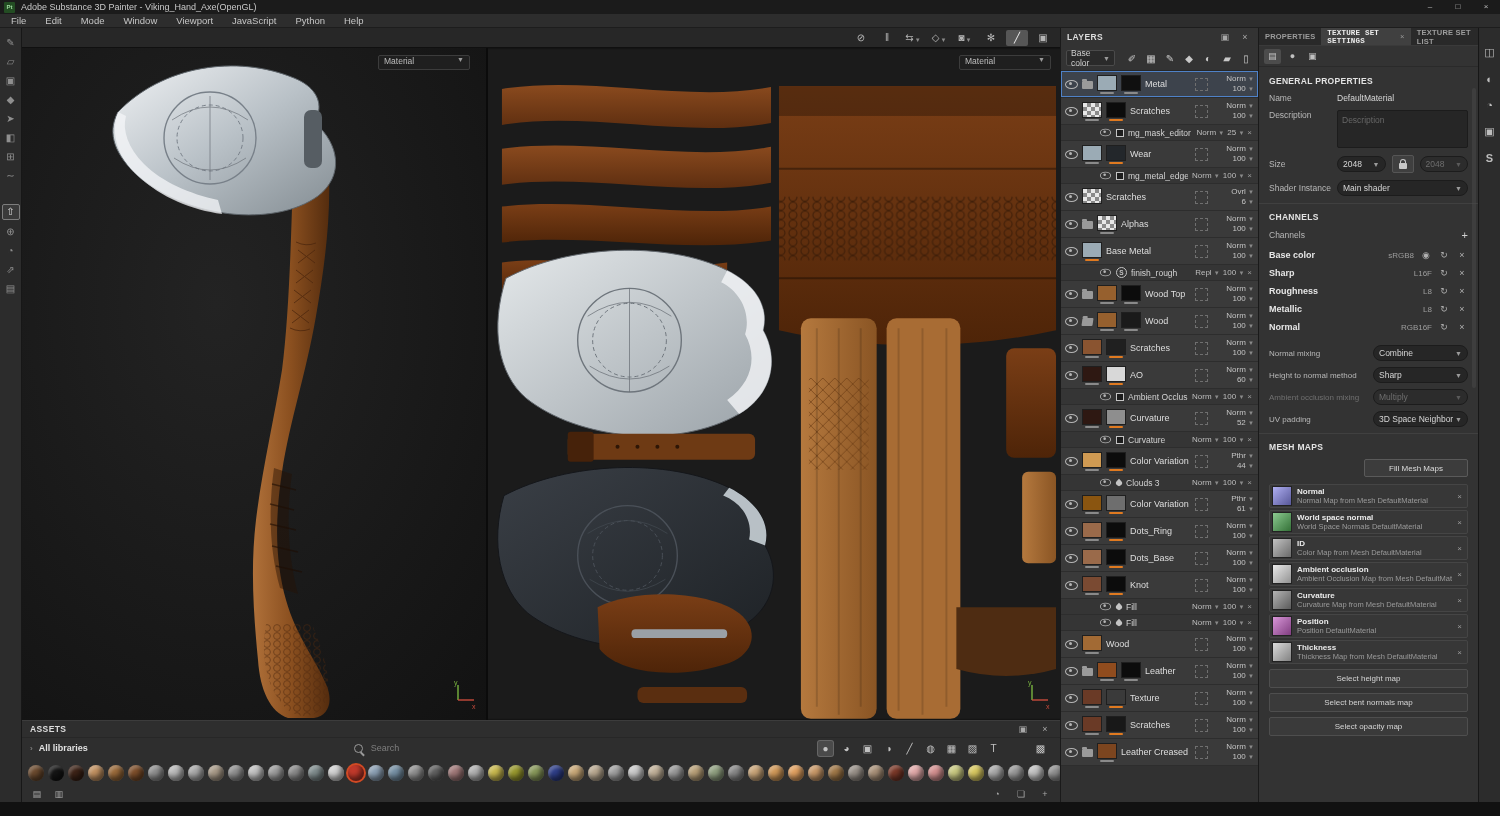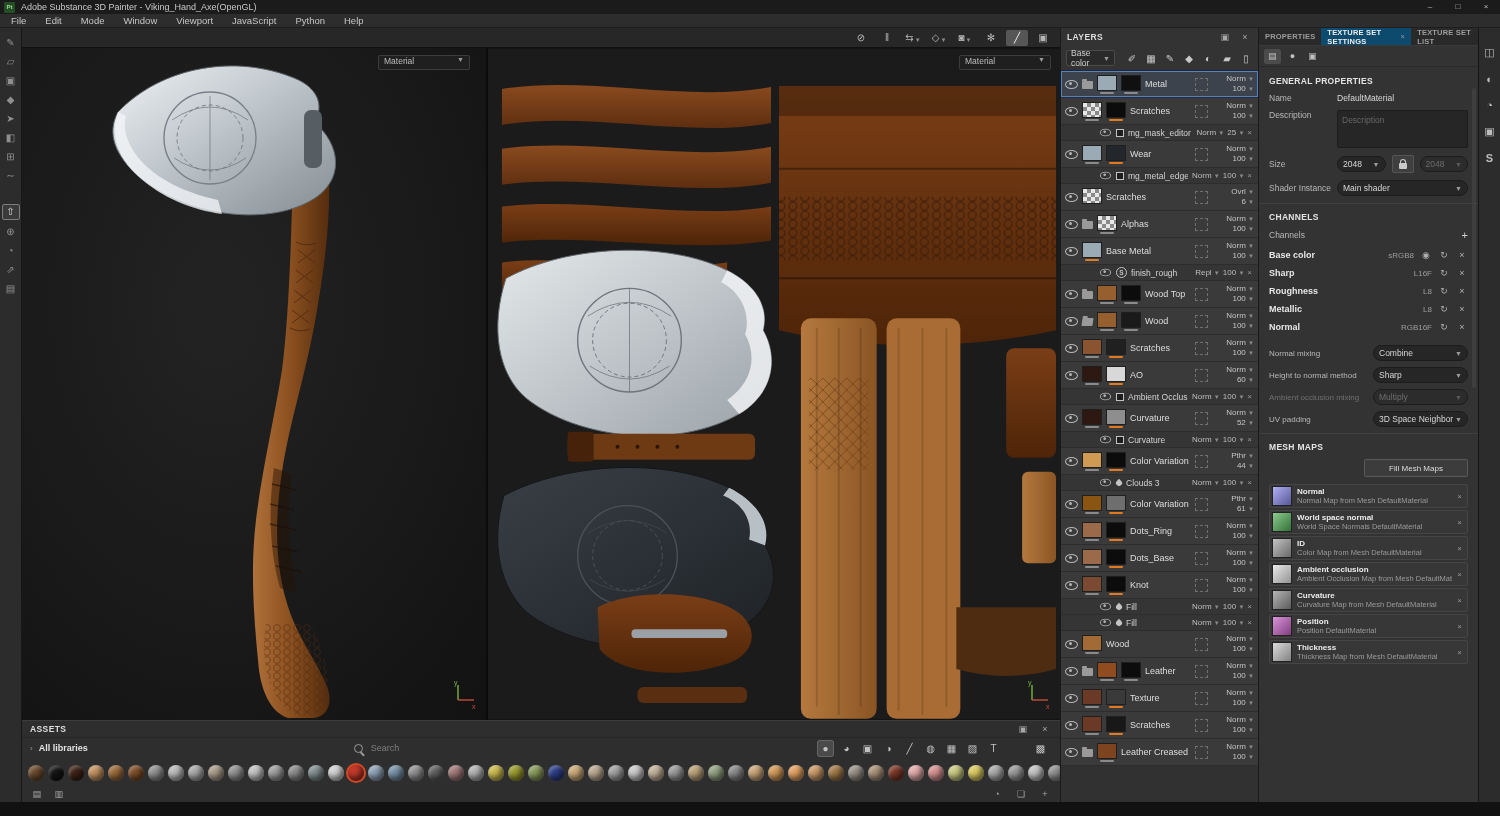--- a/index.html
+++ b/index.html
@@ -99,21 +99,21 @@
   .i-mask{width:8px;height:8px;border:1px solid #c4c4c4;background:#1d1d1d;flex:none;box-sizing:border-box;}
   .i-drop{width:6px;height:6px;background:#c4c4c4;border-radius:0 50% 50% 50%;transform:rotate(45deg);flex:none;}
   .i-smart{width:9px;height:9px;border:1px solid #c4c4c4;border-radius:50%;font-size:6.5px;line-height:9px;text-align:center;color:#c4c4c4;flex:none;font-weight:bold;}
   .ename{flex:1;font-size:8.5px;color:#d2d2d2;white-space:nowrap;overflow:hidden;}
   .eright{display:flex;align-items:center;gap:3px;font-size:8px;color:#bdbdbd;white-space:nowrap;}
   .exx{color:#9a9a9a;font-size:8px;}
   
   .props{position:absolute;left:1258px;top:28px;width:220px;height:774px;background:#333;border-left:1px solid #1a1a1a;box-sizing:border-box;}
   .ptabs{height:17px;background:#292929;display:flex;align-items:stretch;border-bottom:1px solid #3a3a3a;}
   .ptab{padding:0 6px;font-size:7.5px;font-weight:bold;color:#9d9d9d;display:flex;align-items:center;gap:4px;letter-spacing:.2px;}
-  .ptab.active{background:#0c4a6e;color:#ececec;}
+  .ptab.active{background:#404040;color:#ececec;font-family:Liberation Mono, monospace;}
   .ptab .x{color:#9a9a9a;font-weight:normal;}
   .psub{height:20px;display:flex;align-items:center;gap:3px;padding:0 5px;border-bottom:1px solid #2a2a2a;}
   .psubicon{width:17px;height:15px;text-align:center;line-height:15px;font-size:9px;color:#c0c0c0;border-radius:2px;}
   .psubicon.active{background:#4c4c4c;}
   .pbody{position:absolute;top:38px;bottom:0;left:0;right:0;padding:2px 10px 0 10px;overflow:hidden;}
   .sechd{font-size:8.5px;font-weight:bold;color:#e3e3e3;margin:8px 0 7px 0;letter-spacing:.3px;}
   .frow{display:flex;align-items:center;margin-bottom:7px;gap:6px;}
   .flabel{width:62px;font-size:8.5px;color:#b8b8b8;flex:none;}
   .fvalue{font-size:8.5px;color:#d8d8d8;}
   .dd{height:16px;background:#262626;border:1px solid #1c1c1c;border-radius:8px;display:flex;align-items:center;justify-content:space-between;
@@ -1081,20 +1081,25 @@
   </div>
         <div class="mmcard">
     <span class="mmthumb" style="background:#c8c8c8;background-image:linear-gradient(135deg,rgba(255,255,255,.35),rgba(0,0,0,.35));"></span>
     <span class="mmtxt">
       <div class="mmtitle">Thickness</div>
       <div class="mmdesc">Thickness Map from Mesh DefaultMaterial</div>
     </span>
     <span class="mmx">×</span>
   </div>
       </div>
+    <div id="select-buttons">
+        <div class="selbtn">Select height map</div>
+        <div class="selbtn">Select bent normals map</div>
+        <div class="selbtn">Select opacity map</div>
+      </div>
   </div>
   <div class="pscroll"></div>
 </div>
 
 <div class="rightstrip" id="right-strip">
     <span class="rsicon">◫</span>
     <span class="rsicon">◐</span>
     <span class="rsicon">◔</span>
     <span class="rsicon">▣</span>
     <span class="rsicon s">S</span>

